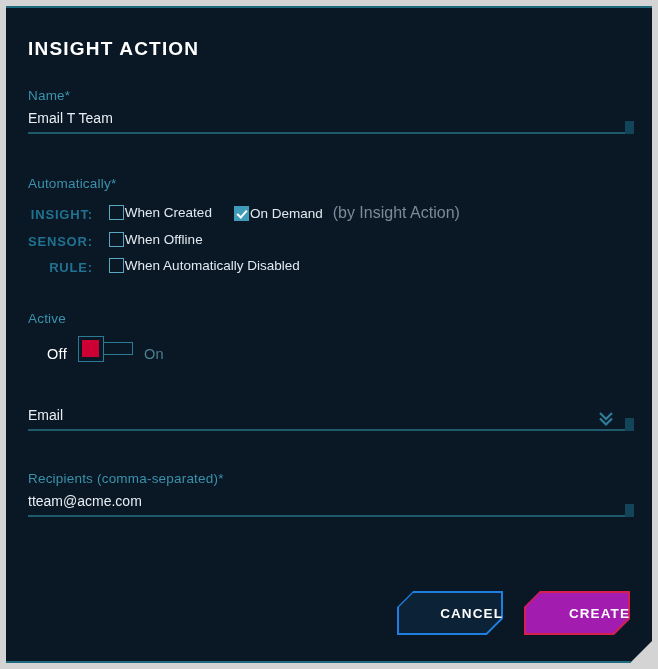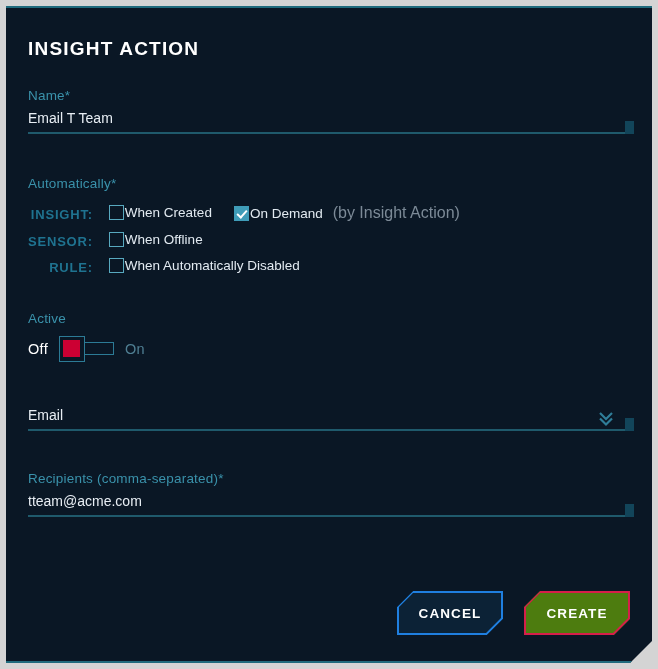--- a/index.html
+++ b/index.html
@@ -145,21 +145,22 @@
     font-size: 16px;
     color: #7c8a97;
     margin-left: 10px;
   }
 
   
   #active-block { margin-top: 27px; }
   .toggle-row {
     margin-top: 10px;
     display: flex;
-    align-items: center;
+    align-items: flex-end;
+    margin-left: 19px;
   }
   .toggle-side {
     font-size: 14.5px;
     letter-spacing: 0.3px;
   }
   .toggle-side.on-state { color: #ffffff; }
   .toggle-side.off-state { color: #4f7f93; }
   .toggle-widget {
     display: inline-flex;
     align-items: center;
@@ -204,34 +205,34 @@
     bottom: 30px;
     display: flex;
     gap: 21px;
   }
   .btn {
     position: relative;
     width: 106px;
     height: 44px;
     display: flex;
     align-items: center;
-    justify-content: center;
+    justify-content: flex-end;
     font-size: 13.5px;
     font-weight: bold;
     letter-spacing: 1.1px;
     color: #ffffff;
     cursor: pointer;
     font-family: "Liberation Sans", sans-serif;
     border: 0;
     background: transparent;
     -webkit-clip-path: polygon(16px 0, 100% 0, 100% calc(100% - 16px), calc(100% - 16px) 100%, 0 100%, 0 16px);
     clip-path: polygon(16px 0, 100% 0, 100% calc(100% - 16px), calc(100% - 16px) 100%, 0 100%, 0 16px);
   }
   .btn-cancel { background: #0c2236; }
-  .btn-create { background: #4d7c0f; }
+  .btn-create { background: #a21caf; }
   .btn-edge {
     position: absolute;
     inset: 0;
     -webkit-clip-path: polygon(16px 0, 100% 0, 100% calc(100% - 16px), calc(100% - 16px) 100%, 0 100%, 0 16px, 16px 0, 16px 2px, 2px 16px, 2px calc(100% - 2px), calc(100% - 17px) calc(100% - 2px), calc(100% - 2px) calc(100% - 17px), calc(100% - 2px) 2px, 16px 2px);
     clip-path: polygon(16px 0, 100% 0, 100% calc(100% - 16px), calc(100% - 16px) 100%, 0 100%, 0 16px, 16px 0, 16px 2px, 2px 16px, 2px calc(100% - 2px), calc(100% - 17px) calc(100% - 2px), calc(100% - 2px) calc(100% - 17px), calc(100% - 2px) 2px, 16px 2px);
     pointer-events: none;
   }
   .btn-cancel .btn-edge { background: #1f7fe0; }
   .btn-create .btn-edge { background: #d6days; }
   .btn-create .btn-edge { background: #d61f4a; }

